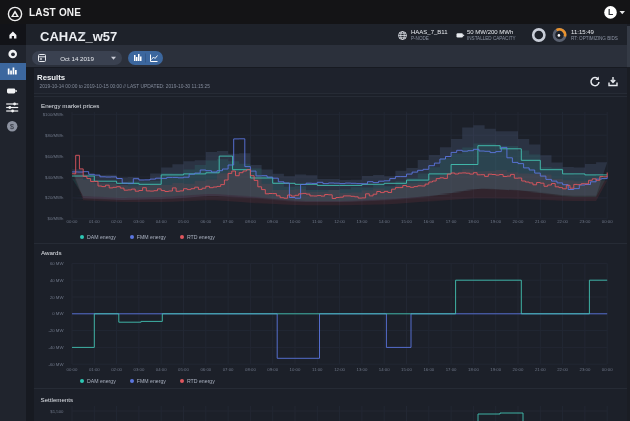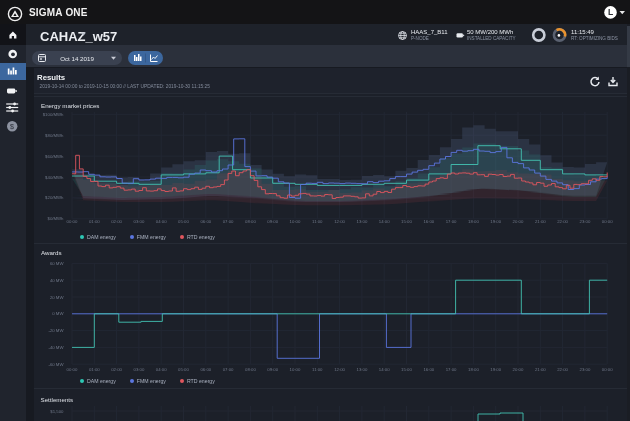--- a/index.html
+++ b/index.html
@@ -9,21 +9,21 @@
 <body>
 
 <div class="abs" style="left:0;top:0;width:630px;height:24px;background:#141416;"></div>
 <svg class="abs" style="left:0;top:0" width="630" height="24" viewBox="0 0 630 24">
   <circle cx="15" cy="14" r="6.6" fill="none" stroke="#f0f0f0" stroke-width="1.4"></circle>
   <path d="M15 10.2 L19 17 L11 17 Z M15 13.2 L16.6 16 L13.4 16 Z" fill="#f0f0f0" fill-rule="evenodd"></path>
   <circle cx="610.5" cy="12.4" r="6.3" fill="#ffffff"></circle>
   <text x="610.5" y="15.4" font-size="8.5" font-weight="bold" fill="#2a2d33" text-anchor="middle">L</text>
   <path d="M619.5 11 L625 11 L622.25 14.2 Z" fill="#e8e8e8"></path>
 </svg>
-<div class="abs" style="left:29px;top:7px;color:#f2f2f2;font-size:10px;font-weight:bold;letter-spacing:0.2px;">SIGMA ONE</div>
+<div class="abs" style="left:29px;top:7px;color:#f2f2f2;font-size:10px;font-weight:bold;letter-spacing:0.2px;">LAST ONE</div>
 
 <div class="abs" style="left:0;top:24px;width:630px;height:21px;background:#1e222a;"></div>
 <div class="abs" style="left:40px;top:28.5px;color:#eceef2;font-size:13px;font-weight:bold;">CAHAZ_w57</div>
 <svg class="abs" style="left:0;top:24px" width="630" height="21" viewBox="0 0 630 21">
   <path d="M81 8.5 L86 8.5 L83.5 11.8 Z" fill="#b9bec8"></path>
 
   <g stroke="#dfe3ea" stroke-width="0.8" fill="none">
     <circle cx="402.5" cy="11.5" r="4"></circle>
     <ellipse cx="402.5" cy="11.5" rx="1.8" ry="4"></ellipse>
     <line x1="398.5" y1="11.5" x2="406.5" y2="11.5"></line>

